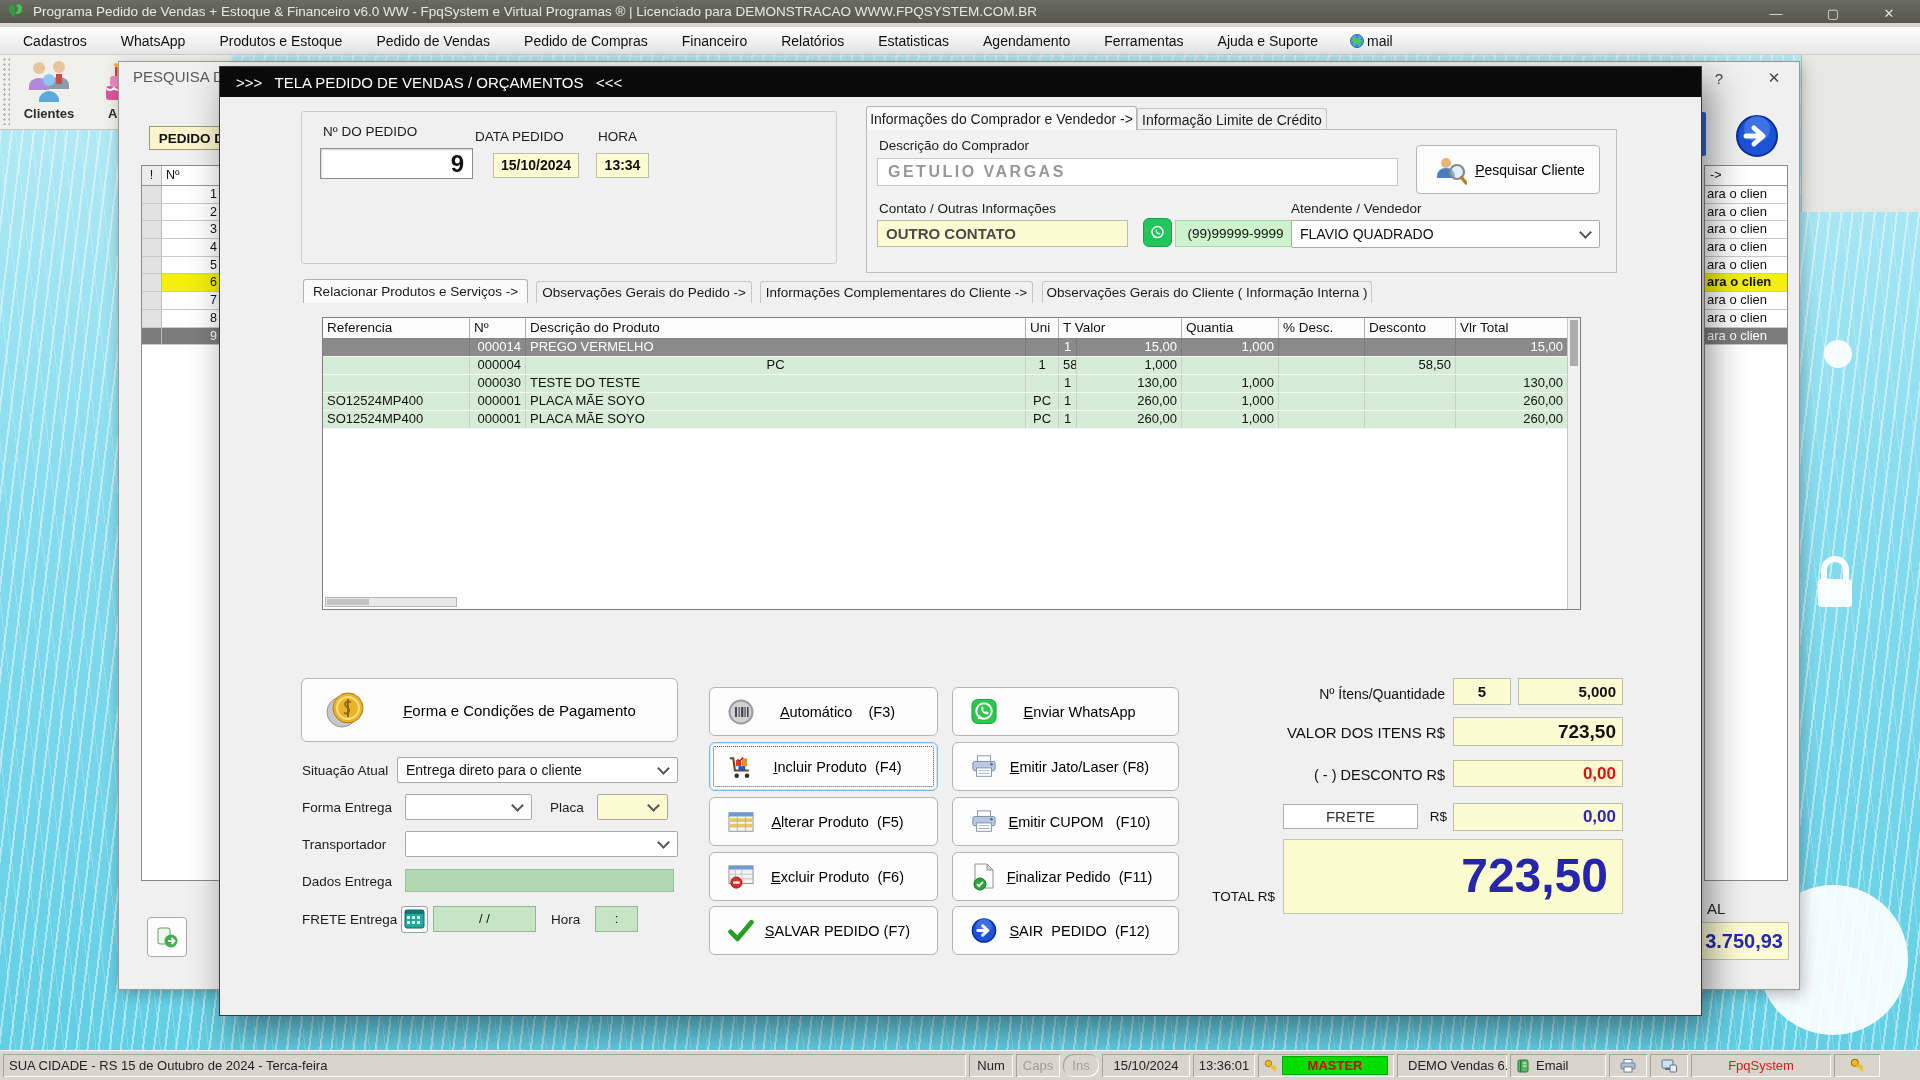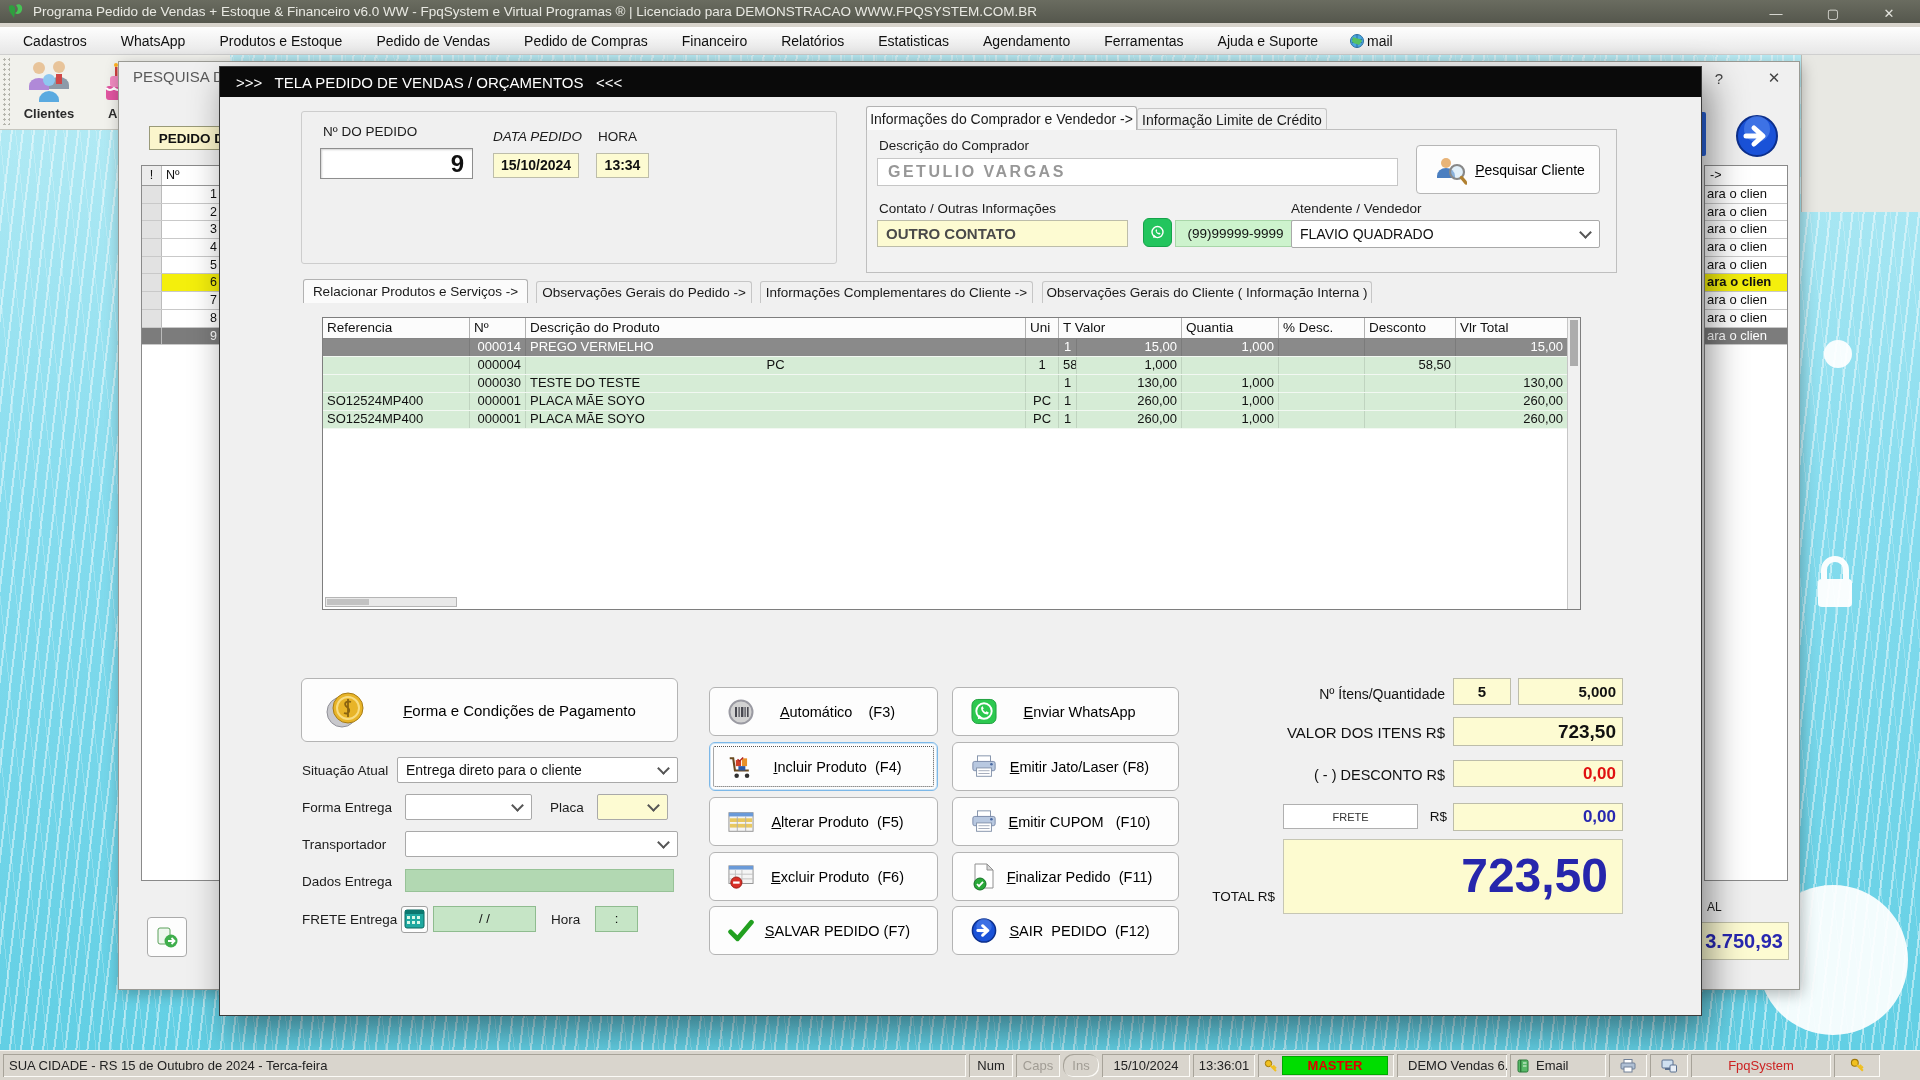--- a/index.html
+++ b/index.html
@@ -66,21 +66,21 @@
     border:1px solid #8a8a8a;box-sizing:border-box;overflow:hidden;}
   .bgr-head{height:19px;border-bottom:1px solid #999;font-size:12.5px;padding-left:5px;line-height:19px;}
   .bgrrow{height:16.7px;border-bottom:1px solid #c9c9c9;font-size:13px;line-height:16.5px;
     padding-left:2px;white-space:nowrap;overflow:hidden;}
   .bgrrow.hl{background:#f4ef0c;font-weight:bold;}
   .bgrrow.sel{background:#7c7c7c;color:#fff;}
   #bg-bluesliver{position:absolute;left:1578px;top:50px;width:9px;height:44px;background:#2a62d8;border-radius:2px;}
   #bg-arrowbtn{position:absolute;left:1616px;top:52px;width:44px;height:44px;border:none;background:transparent;padding:0;}
   #bg-exportbtn{position:absolute;left:28px;top:855px;width:40px;height:40px;background:#fdfdfd;
     border:1px solid #aaa;border-radius:4px;display:flex;align-items:center;justify-content:center;}
-  #bg-total-label{position:absolute;left:1588px;top:838px;font-size:12px;color:#222;}
+  #bg-total-label{position:absolute;left:1588px;top:838px;font-size:15px;color:#222;}
   #bg-total-field{position:absolute;left:1564px;top:860px;width:106px;height:38px;background:#fdfbd2;
     border:1px solid #c2c2aa;box-sizing:border-box;font-size:20px;font-weight:bold;color:#2828b0;
     text-align:right;line-height:36px;padding-right:5px;overflow:hidden;}
 
   
   #dialog{left:219px;top:66px;width:1483px;height:950px;background:#f0f0f0;border:1px solid #3a3a3a;
     box-shadow:8px 14px 34px rgba(0,0,0,.45);box-sizing:border-box;}
   #dlg-titlebar{height:30px;background:#0a0a0a;color:#fff;display:flex;align-items:center;
     padding-left:16px;font-size:15px;}
 
@@ -153,21 +153,21 @@
   .abtn.colR{width:227px;}
   .abtn.focused{border-color:#7cb8e8;box-shadow:0 0 0 1px #cfe4f5 inset;outline:1px dotted #555;outline-offset:-5px;}
 
   .tlabel{position:absolute;text-align:right;font-size:14px;color:#111;white-space:nowrap;}
   .tfield{position:absolute;box-sizing:border-box;font-weight:bold;}
   #tot-items-count{left:1233px;top:611px;width:58px;height:27px;font-size:15px;text-align:center;line-height:25px;}
   #tot-items-qty{left:1298px;top:611px;width:105px;height:27px;font-size:15px;text-align:right;line-height:25px;padding-right:6px;}
   #tot-value{left:1233px;top:650px;width:170px;height:29px;font-size:19px;text-align:right;line-height:27px;padding-right:6px;}
   #tot-discount{left:1233px;top:693px;width:170px;height:27px;font-size:17px;text-align:right;line-height:25px;padding-right:6px;color:#e01010;}
   #freight-btn{position:absolute;left:1063px;top:737px;width:135px;height:25px;background:#fff;
-    border:1px solid #b0b0b0;box-sizing:border-box;font-size:11px;display:flex;align-items:center;justify-content:center;color:#333;}
+    border:1px solid #b0b0b0;box-sizing:border-box;font-size:15px;display:flex;align-items:center;justify-content:center;color:#333;}
   #tot-freight{left:1233px;top:736px;width:170px;height:28px;font-size:17px;text-align:right;line-height:26px;padding-right:6px;color:#2828b0;}
   #total-box{position:absolute;left:1063px;top:772px;width:340px;height:75px;background:#fdfbd0;
     border:1px solid #c6c6b4;box-sizing:border-box;font-size:48px;font-weight:bold;color:#2626ac;
     text-align:right;line-height:71px;padding-right:14px;}
 
   
   #statusbar{left:0;top:1050px;width:1920px;height:30px;background:#d9d5cd;border-top:1px solid #f6f5f1;box-sizing:border-box;}
   .panel{position:absolute;top:3px;height:23px;box-shadow:inset 1px 1px 0 #a7a399,inset -1px -1px 0 #fbfaf6;
     display:flex;align-items:center;padding:0 6px;font-size:13px;color:#222;box-sizing:border-box;white-space:nowrap;overflow:hidden;}
   .panel.dim{color:#a09c94;}
@@ -366,21 +366,21 @@
   </div>
 
   <div id="dialog" class="abs">
     <div id="dlg-titlebar">
       <span class="pre">&gt;&gt;&gt;   TELA PEDIDO DE VENDAS / ORÇAMENTOS   &lt;&lt;&lt;</span>
     </div>
 
     <div id="order-group">
       <span class="lbl" style="left:21px;top:12px;">Nº DO PEDIDO</span>
       <div id="order-num-field">9</div>
-      <span class="lbl" style="left:191px;top:17px;font-style:italic;">DATA PEDIDO</span>
+      <span class="lbl" style="left:173px;top:17px;">DATA PEDIDO</span>
       <div id="order-date-field" class="yf">15/10/2024</div>
       <span class="lbl" style="left:296px;top:17px;">HORA</span>
       <div id="order-time-field" class="yf">13:34</div>
     </div>
 
     <div class="tab active accel" style="left:646px;top:39px;width:271px;height:24px;">Informações do Comprador e Vendedor  -&gt;</div>
     <div class="tab accel" style="left:917px;top:41px;width:190px;height:22px;">Informação Limite de Crédito</div>
 
     <div id="buyer-panel">
       <span class="lbl" style="left:12px;top:8px;">Descrição do Comprador</span>

